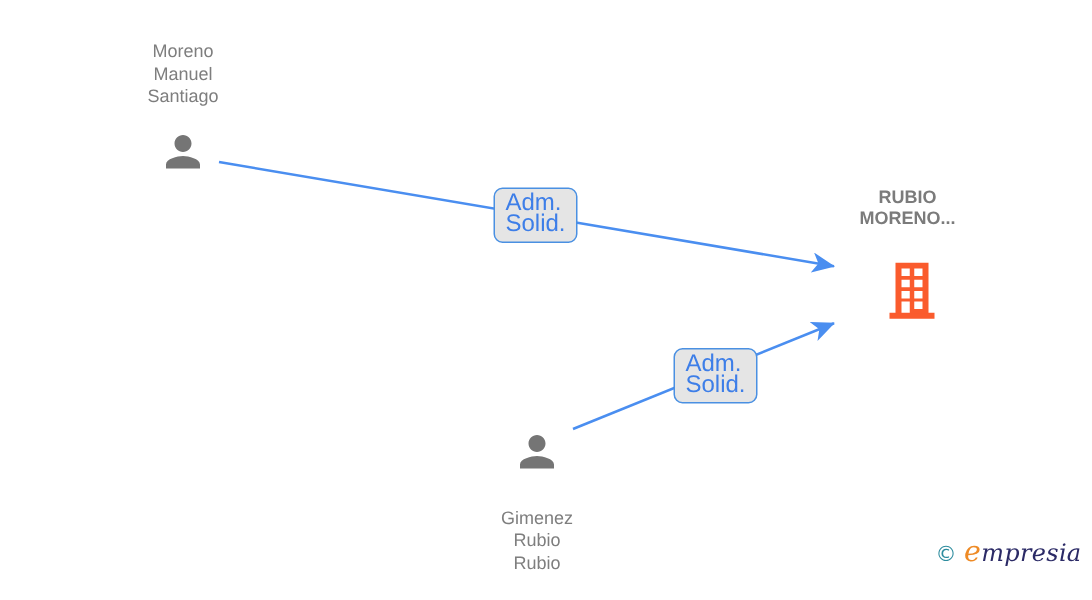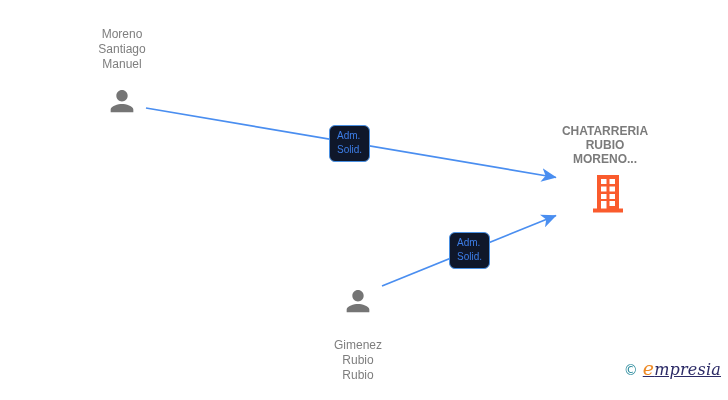--- a/index.html
+++ b/index.html
@@ -32,25 +32,25 @@
   .company-label {
     font-weight: bold;
     color: #7b7b7b;
     line-height: 14px;
   }
   .icon-wrap {
     position: absolute;
   }
   .edge-label {
     position: absolute;
-    background: #0f172a;
+    background: #e5e5e5;
     border: 1.5px solid #4a90e2;
     border-radius: 6px;
     padding: 3px 7px 4px 7px;
-    font-size: 10px;
+    font-size: 16px;
     line-height: 14px;
     color: #3d7ee8;
     text-align: left;
   }
   .edge-label span { display: block; }
   .brand {
     position: absolute;
     right: 7px;
     bottom: 5px;
     display: flex;
@@ -62,21 +62,20 @@
     color: #2d8c9e;
     font-size: 14px;
     font-family: "DejaVu Sans", sans-serif;
   }
   .brand-name {
     font-family: "DejaVu Serif", serif;
     font-style: italic;
     font-size: 16px;
     color: #2b2a66;
     letter-spacing: 0.2px;
-    text-decoration: underline;
   }
   .brand-e {
     color: #ee8a25;
     font-size: 19px;
   }
 </style>
 </head>
 <body>
 
 <div class="canvas">
@@ -86,31 +85,30 @@
       <marker id="arrowhead" markerWidth="10" markerHeight="8" refX="8.6" refY="4" orient="auto">
         <path d="M0,0 L9,4 L0,8 L2.4,4 Z" fill="#4a8ef0"></path>
       </marker>
     </defs>
     <line x1="146" y1="108" x2="556" y2="177.5" stroke="#4a8ef0" stroke-width="1.7" marker-end="url(#arrowhead)"></line>
     <line x1="382" y1="286" x2="556" y2="215.5" stroke="#4a8ef0" stroke-width="1.7" marker-end="url(#arrowhead)"></line>
   </svg>
 
   <div class="node-label" style="left:42px; top:27px; width:160px;">
     <span>Moreno</span>
+    <span>Manuel</span>
     <span>Santiago</span>
-    <span>Manuel</span>
   </div>
   <div class="icon-wrap" style="left:106px; top:85px;">
     <svg width="32" height="32" viewBox="0 0 24 24">
       <path fill="#757575" d="M12 12.3c2.35 0 4.25-1.9 4.25-4.25S14.35 3.8 12 3.8 7.75 5.7 7.75 8.05 9.65 12.3 12 12.3zm0 1.9c-2.84 0-8.5 1.42-8.5 4.25v2.05h17v-2.05c0-2.83-5.66-4.25-8.5-4.25z"></path>
     </svg>
   </div>
 
   <div class="node-label company-label" style="left:535px; top:124px; width:140px;">
-    <span>CHATARRERIA</span>
     <span>RUBIO</span>
     <span>MORENO...</span>
   </div>
   <div class="icon-wrap" style="left:592px; top:175px;">
     <svg width="32" height="38" viewBox="0 0 32 38">
       <rect x="1" y="33.5" width="30" height="4" fill="#fa5b2d"></rect>
       <rect x="5" y="0" width="22" height="34" fill="#fa5b2d"></rect>
       <rect x="9" y="4" width="5.5" height="5" fill="#ffffff"></rect>
       <rect x="9" y="11.5" width="5.5" height="5" fill="#ffffff"></rect>
       <rect x="9" y="19" width="5.5" height="5" fill="#ffffff"></rect>

